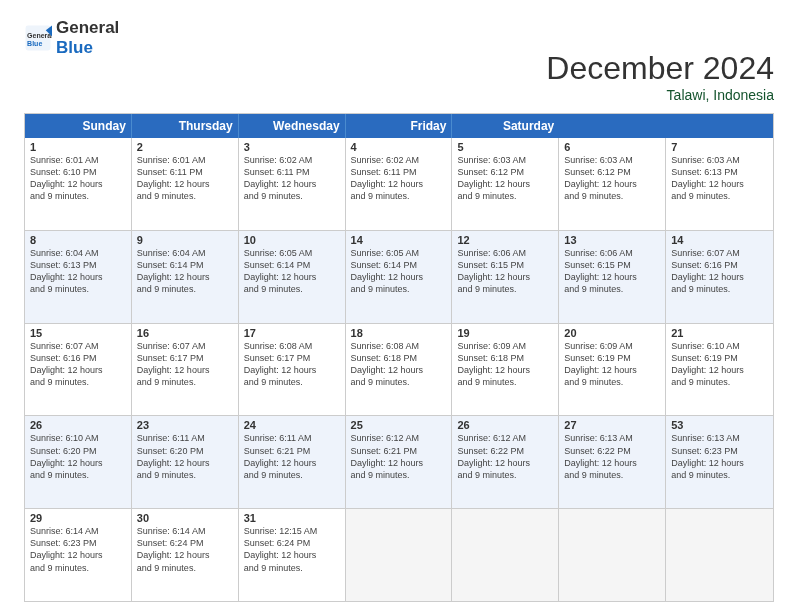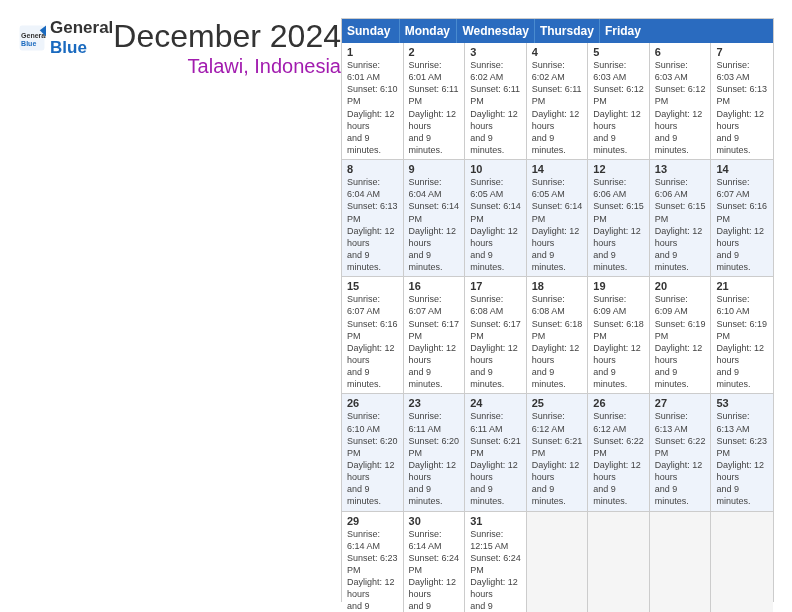--- a/index.html
+++ b/index.html
@@ -6,23 +6,23 @@
     body {
       width: 792px;
       height: 612px;
       font-family: Arial, sans-serif;
       background: #fff;
       overflow: hidden;
     }
     .page {
       width: 792px;
       height: 612px;
-      padding: 18px 18px 10px 18px;
-      display: flex;
-      flex-direction: row;
+      padding: 18px 18px 10px 24px;
+      display: flex;
+      flex-direction: column;
     }
     .header {
       display: flex;
       justify-content: space-between;
       align-items: flex-start;
       margin-bottom: 10px;
     }
     .logo {
       display: flex;
       align-items: center;
@@ -32,43 +32,44 @@
       width: 28px;
       height: 28px;
     }
     .title-block {
       text-align: right;
     }
     .month-title {
       font-size: 32px;
       font-weight: normal;
       color: #333;
+      margin-top: 32px;
     }
     .subtitle {
-      font-size: 20px;
-      color: #a21caf;
+      font-size: 14px;
+      color: #14532d;
     }
     .calendar {
       flex: 1;
       display: flex;
       flex-direction: column;
       border: 1px solid #ccc;
     }
     .cal-header {
       display: grid;
       grid-template-columns: repeat(7, 1fr);
       background: #2a6bbf;
     }
     .cal-header-cell {
       color: white;
       font-size: 12px;
       font-weight: bold;
       padding: 5px 5px;
       border-right: 1px solid #4a8bcf;
-      text-align: left;
+      text-align: right;
     }
     .cal-header-cell:last-child { border-right: none; }
     .cal-body {
       display: flex;
       flex-direction: column;
       flex: 1;
     }
     .cal-row {
       display: grid;
       grid-template-columns: repeat(7, 1fr);
@@ -118,24 +119,24 @@
     </div>
     <div class="title-block">
       <div class="month-title">December 2024</div>
       <div class="subtitle">Talawi, Indonesia</div>
     </div>
   </div>
 
   <div class="calendar">
     <div class="cal-header">
     <div class="cal-header-cell">Sunday</div>
-        <div class="cal-header-cell">Monday</div>
+        <div class="cal-header-cell">Thursday</div>
         <div class="cal-header-cell">Wednesday</div>
-        <div class="cal-header-cell">Thursday</div>
         <div class="cal-header-cell">Friday</div>
+        <div class="cal-header-cell">Saturday</div>
       </div>
     <div class="cal-body">
     <div class="cal-row">
           <div class="cal-cell">
             <div class="day-num">1</div>
             <div class="cell-line">Sunrise: 6:01 AM</div>
             <div class="cell-line">Sunset: 6:10 PM</div>
             <div class="cell-line">Daylight: 12 hours</div>
             <div class="cell-line">and 9 minutes.</div>
           </div>

